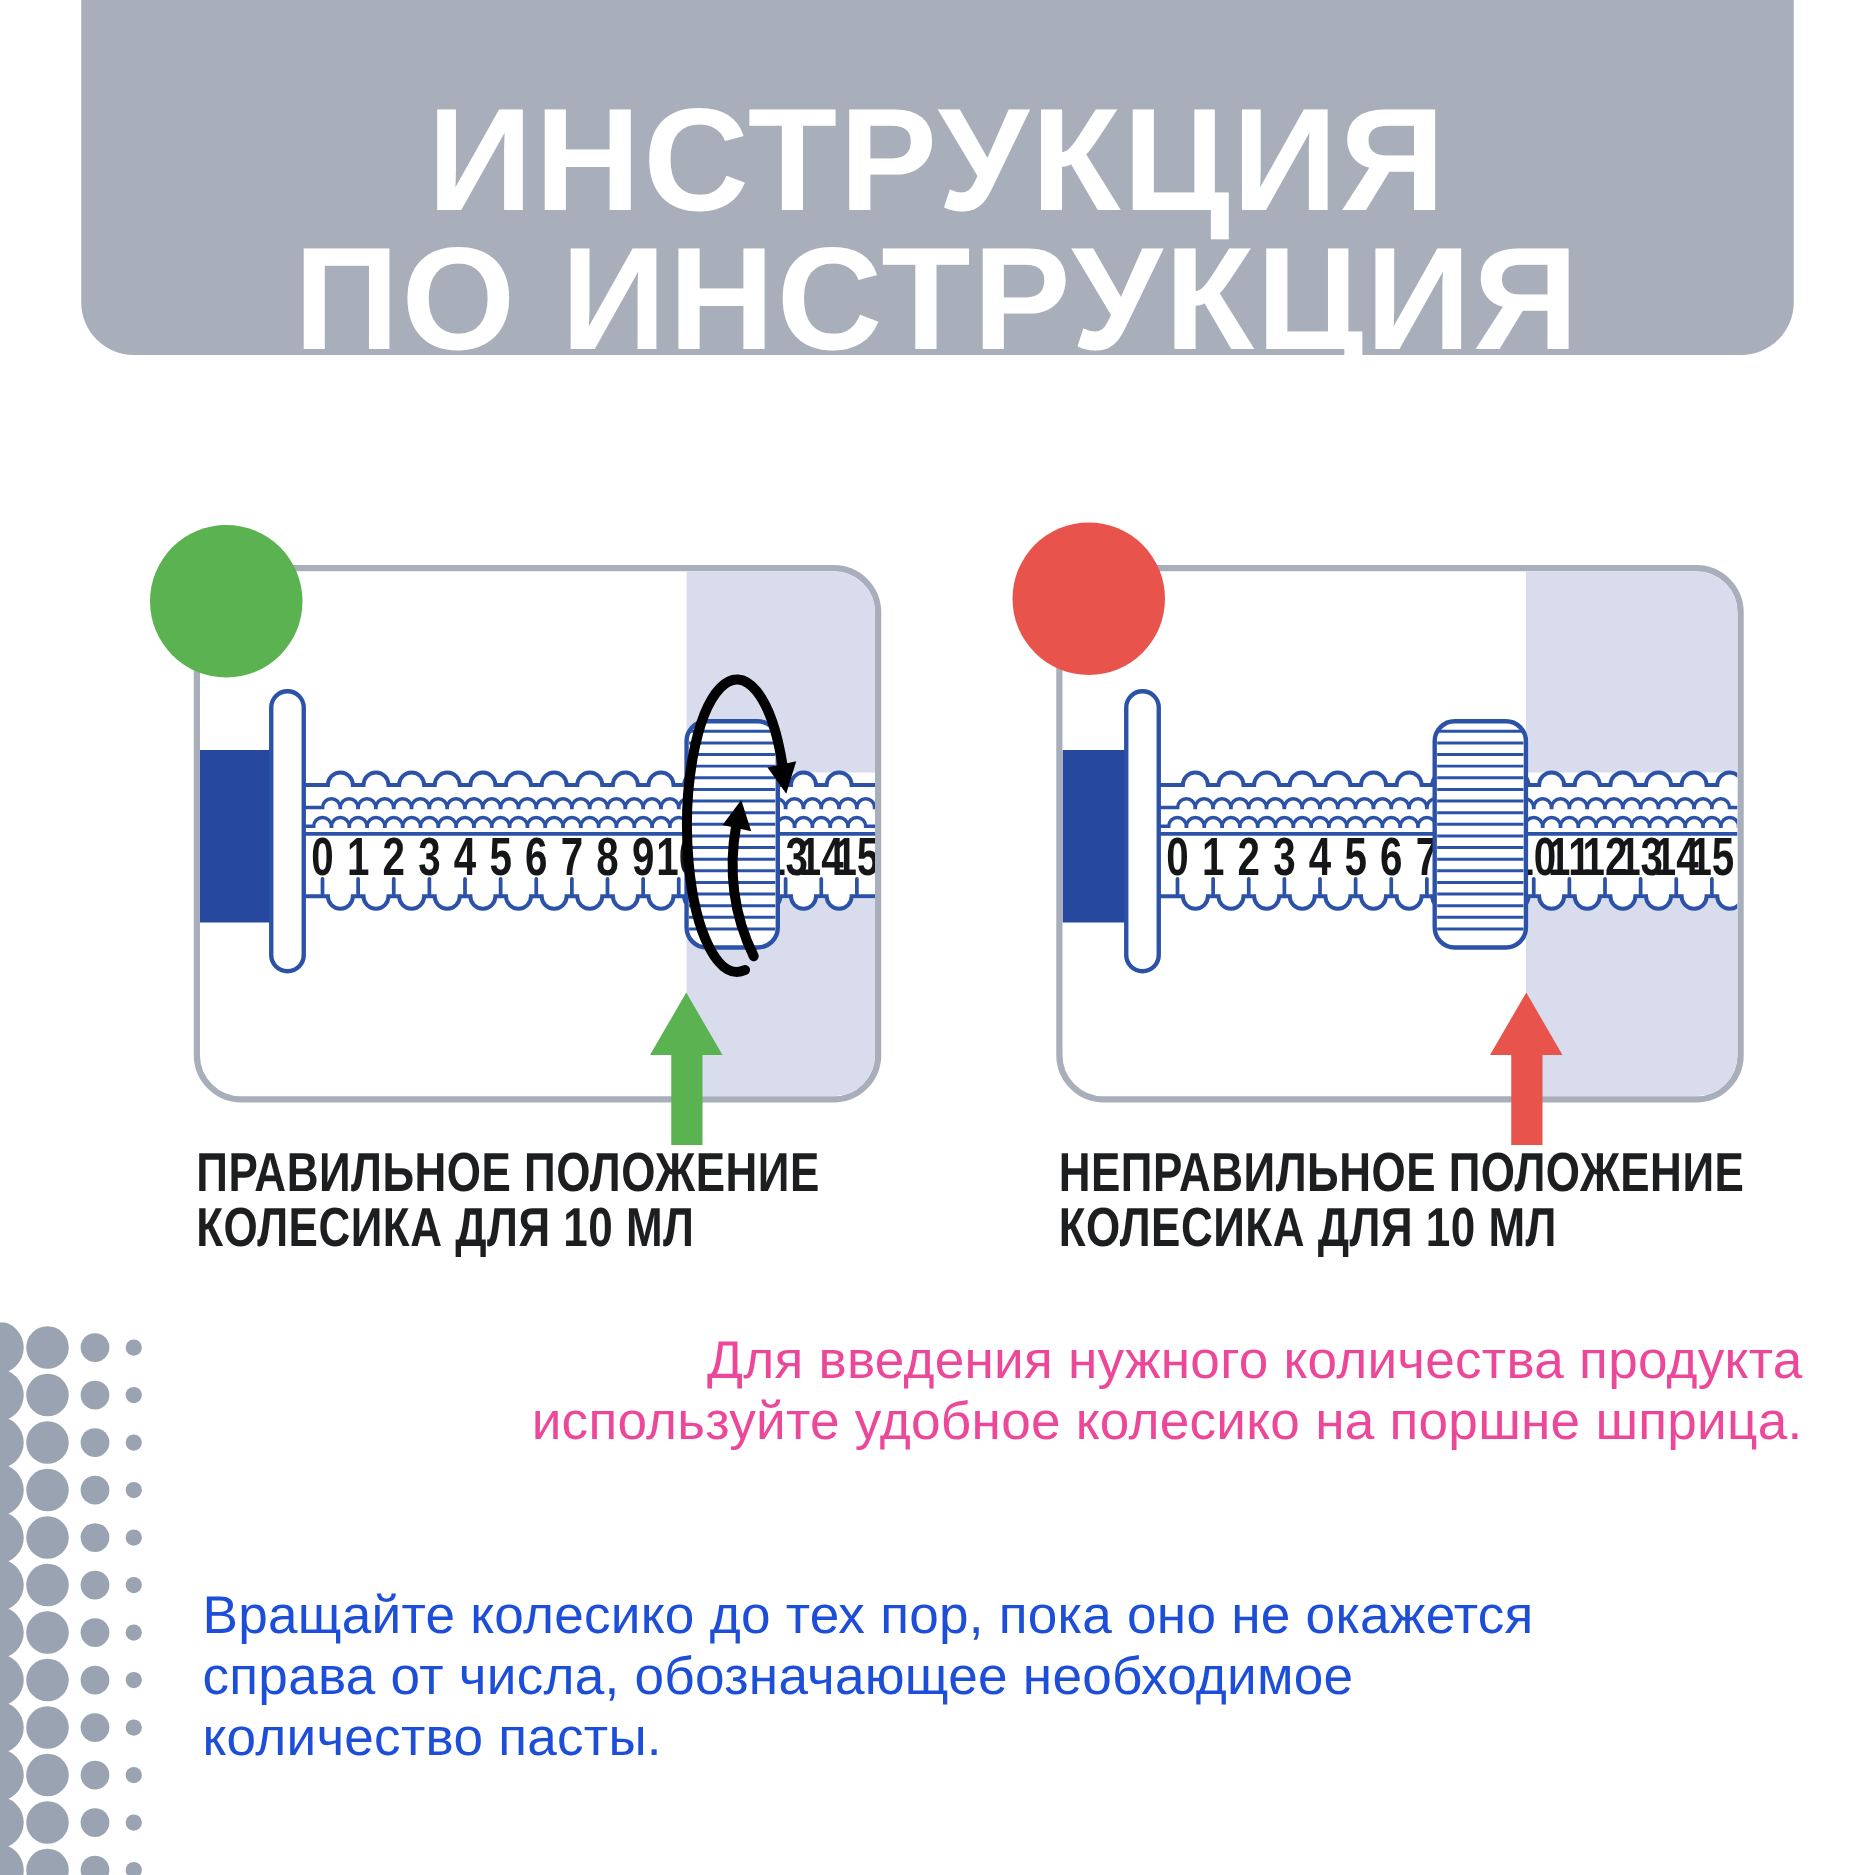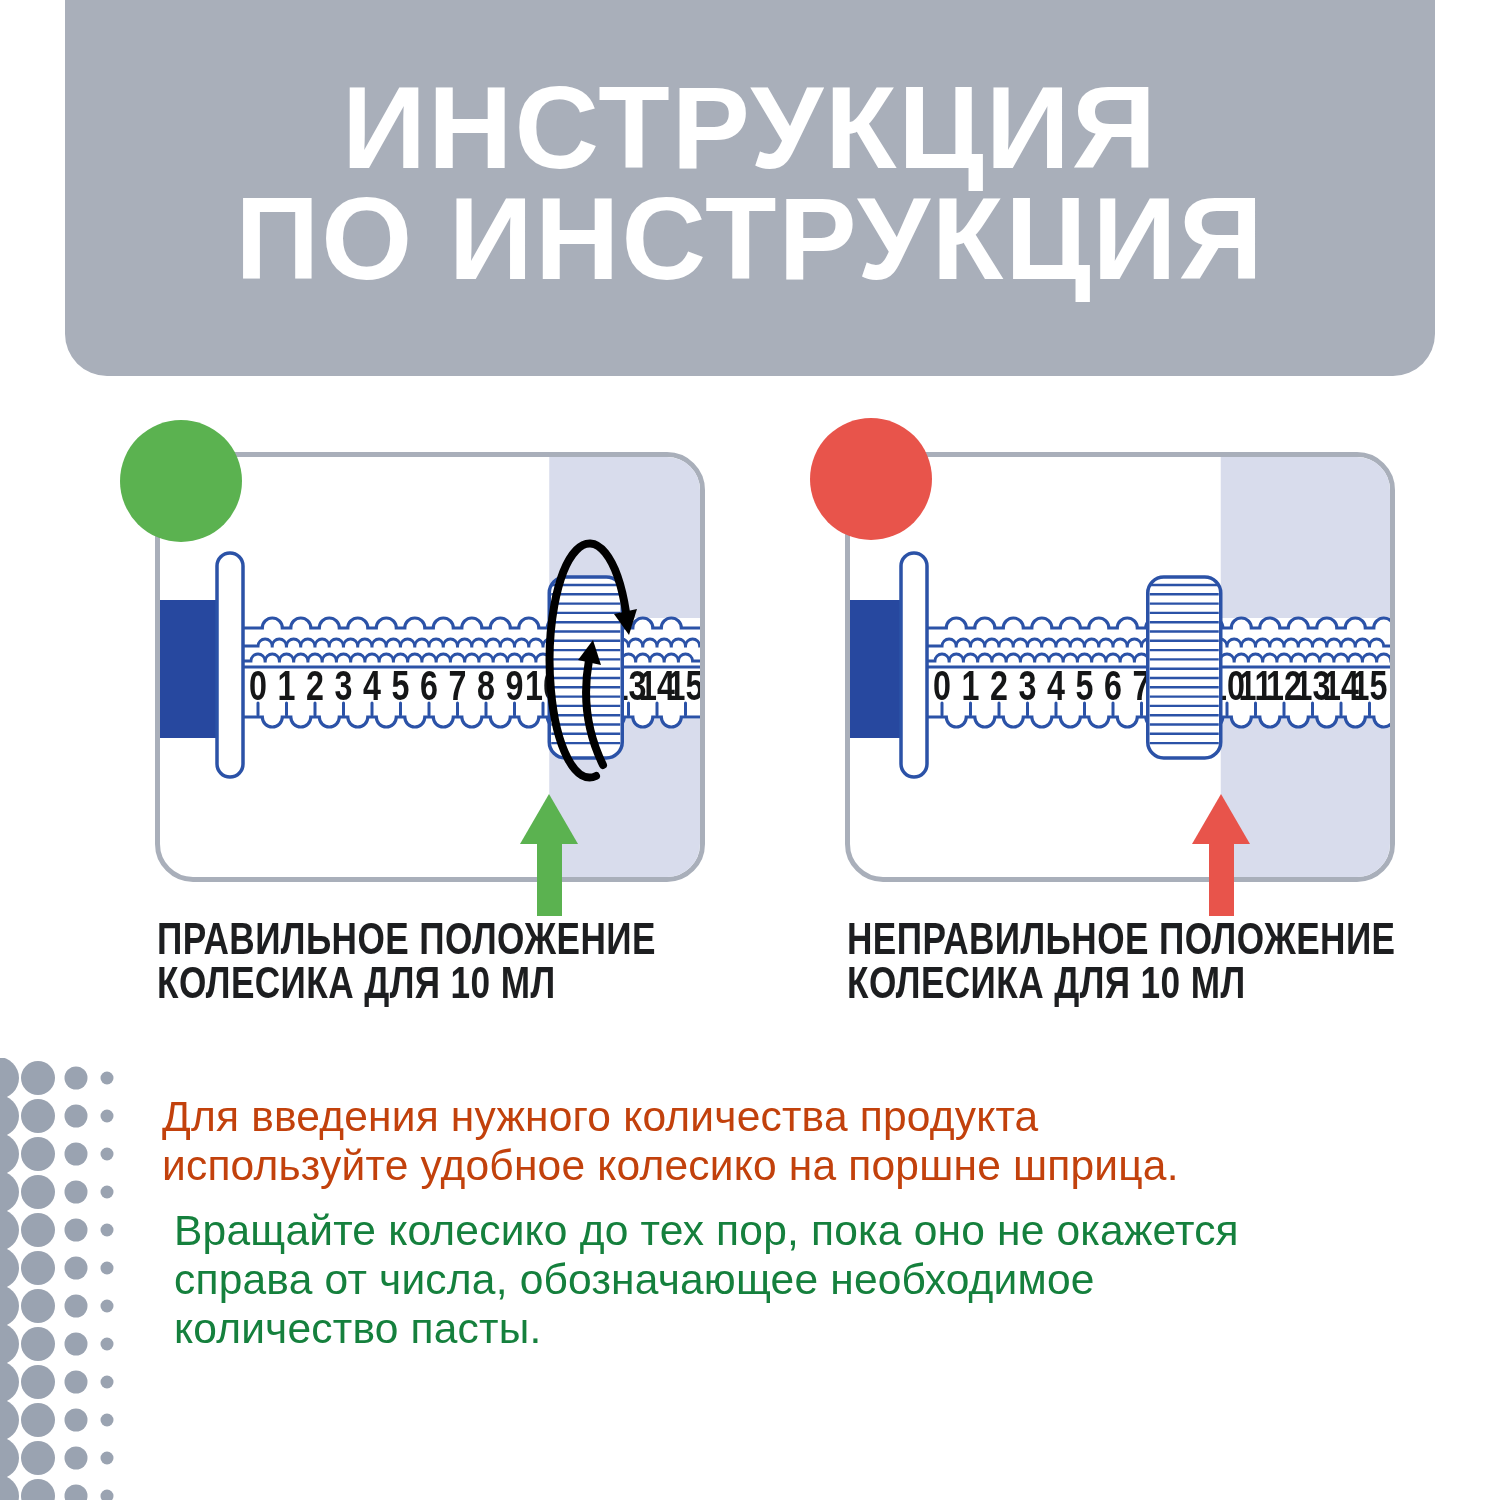--- a/index.html
+++ b/index.html
@@ -2,21 +2,21 @@
 <html><head>
 <meta charset="utf-8">
 <style>
   html,body{margin:0;padding:0;background:#ffffff;}
   .page{
     position:relative;width:1500px;height:1500px;background:#ffffff;overflow:hidden;
     font-family:"Liberation Sans", sans-serif;
   }
   
   .banner{
-    position:absolute;left:65px;top:0;width:1370px;height:376px;
+    position:absolute;left:65px;top:0;width:1370px;height:284px;
     border-radius:0 0 42px 42px;background:var(--c,#a9afba);
     color:#ffffff;text-align:center;font-weight:bold;
     font-size:117px;line-height:111px;letter-spacing:2px;
     padding-top:72px;box-sizing:border-box;
   }
   
   .card{
     position:absolute;top:452px;width:540px;height:420px;
     border:5px solid #a9afba;border-radius:38px;background:#fff;overflow:hidden;
   }
@@ -243,23 +243,23 @@
       </svg>
   </div>
   <div class="status-dot" style="left: 810px; top: 418px; --c: #e8544b;"></div>
   <div class="pointer" style="left: 1192px; top: 794px; --c: #e8544b;">
     <div class="head"></div>
     <div class="shaft"></div>
   </div>
   <div class="caption" style="left: 847px; top: 917px; color: rgb(29, 30, 32);">НЕПРАВИЛЬНОЕ ПОЛОЖЕНИЕ
 КОЛЕСИКА ДЛЯ 10 МЛ</div>
 
-  <div class="para" style="top: 1092px; color: #c2410c;">Для введения нужного количества продукта
+  <div class="para" style="top: 1064px; color: #ec4899; text-align: right;">Для введения нужного количества продукта
 используйте удобное колесико на поршне шприца.</div>
-  <div class="para" style="top: 1206px; color: #15803d; margin-left: 12px;">Вращайте колесико до тех пор, пока оно не окажется
+  <div class="para" style="top: 1268px; color: #1d4ed8;">Вращайте колесико до тех пор, пока оно не окажется
 справа от числа, обозначающее необходимое
 количество пасты.</div>
 
   <svg class="dots" width="130" height="442" viewBox="0 0 130 442">
       <circle cx="-2" cy="20" r="21" fill="#9aa3b1"></circle>
       <circle cx="38" cy="20" r="17" fill="#9aa3b1"></circle>
       <circle cx="76" cy="20" r="11.5" fill="#9aa3b1"></circle>
       <circle cx="107" cy="20" r="6.5" fill="#9aa3b1"></circle>
       <circle cx="-2" cy="58" r="21" fill="#9aa3b1"></circle>
       <circle cx="38" cy="58" r="17" fill="#9aa3b1"></circle>

